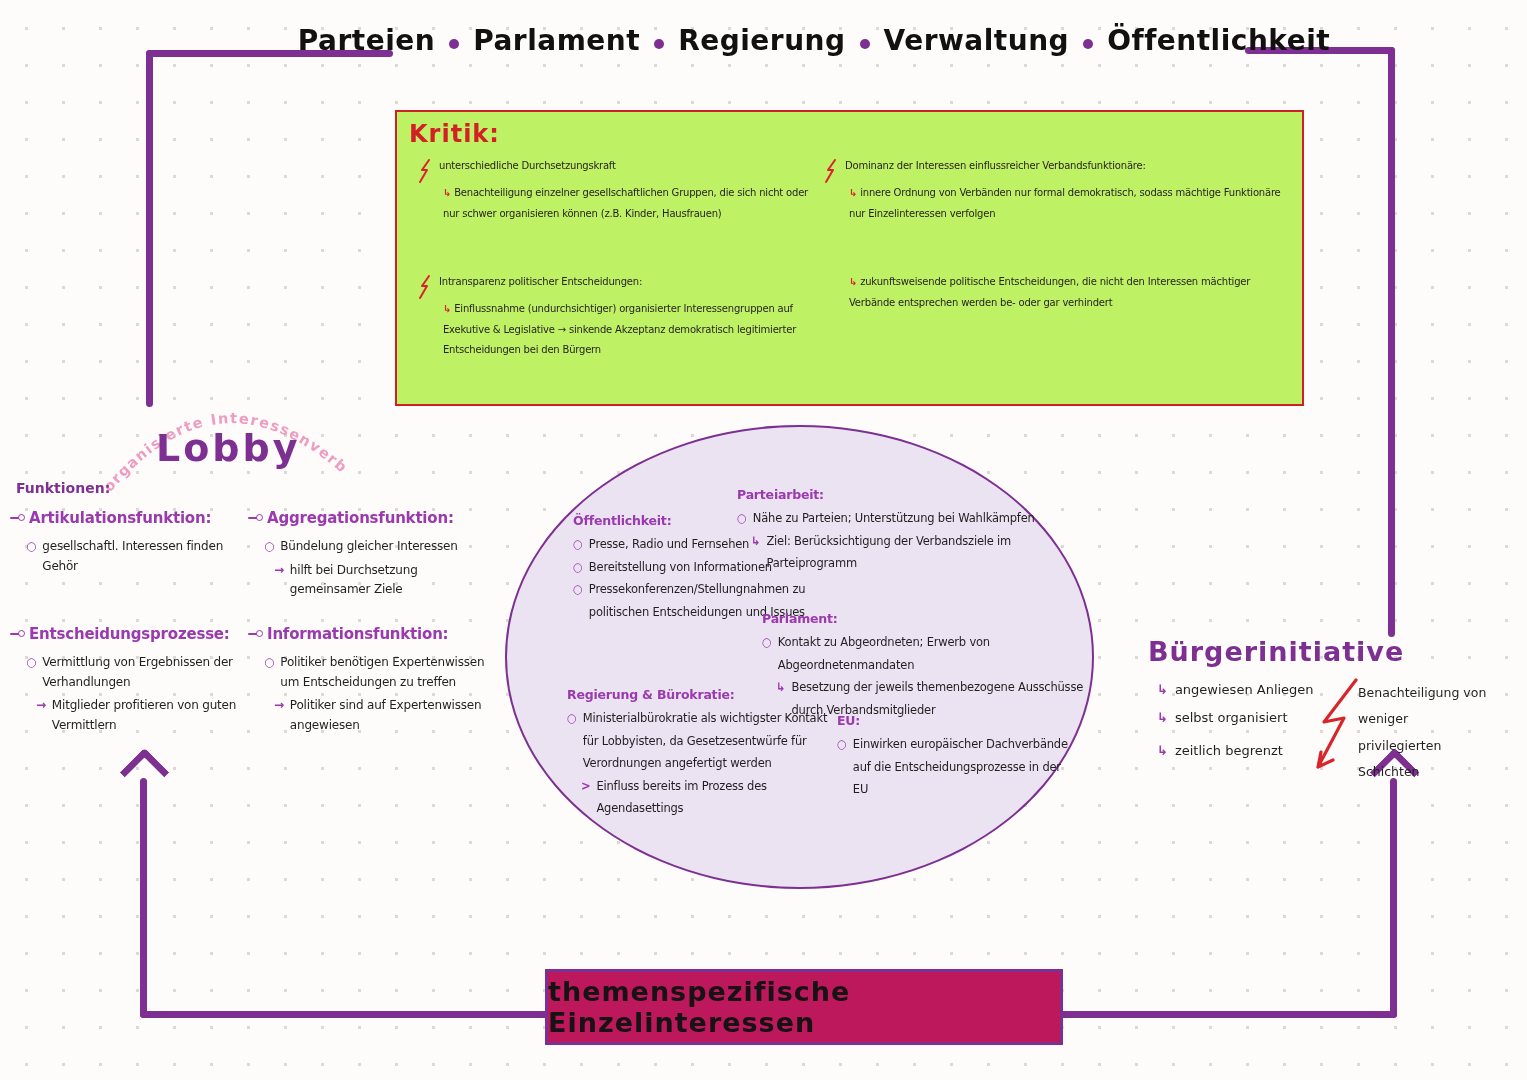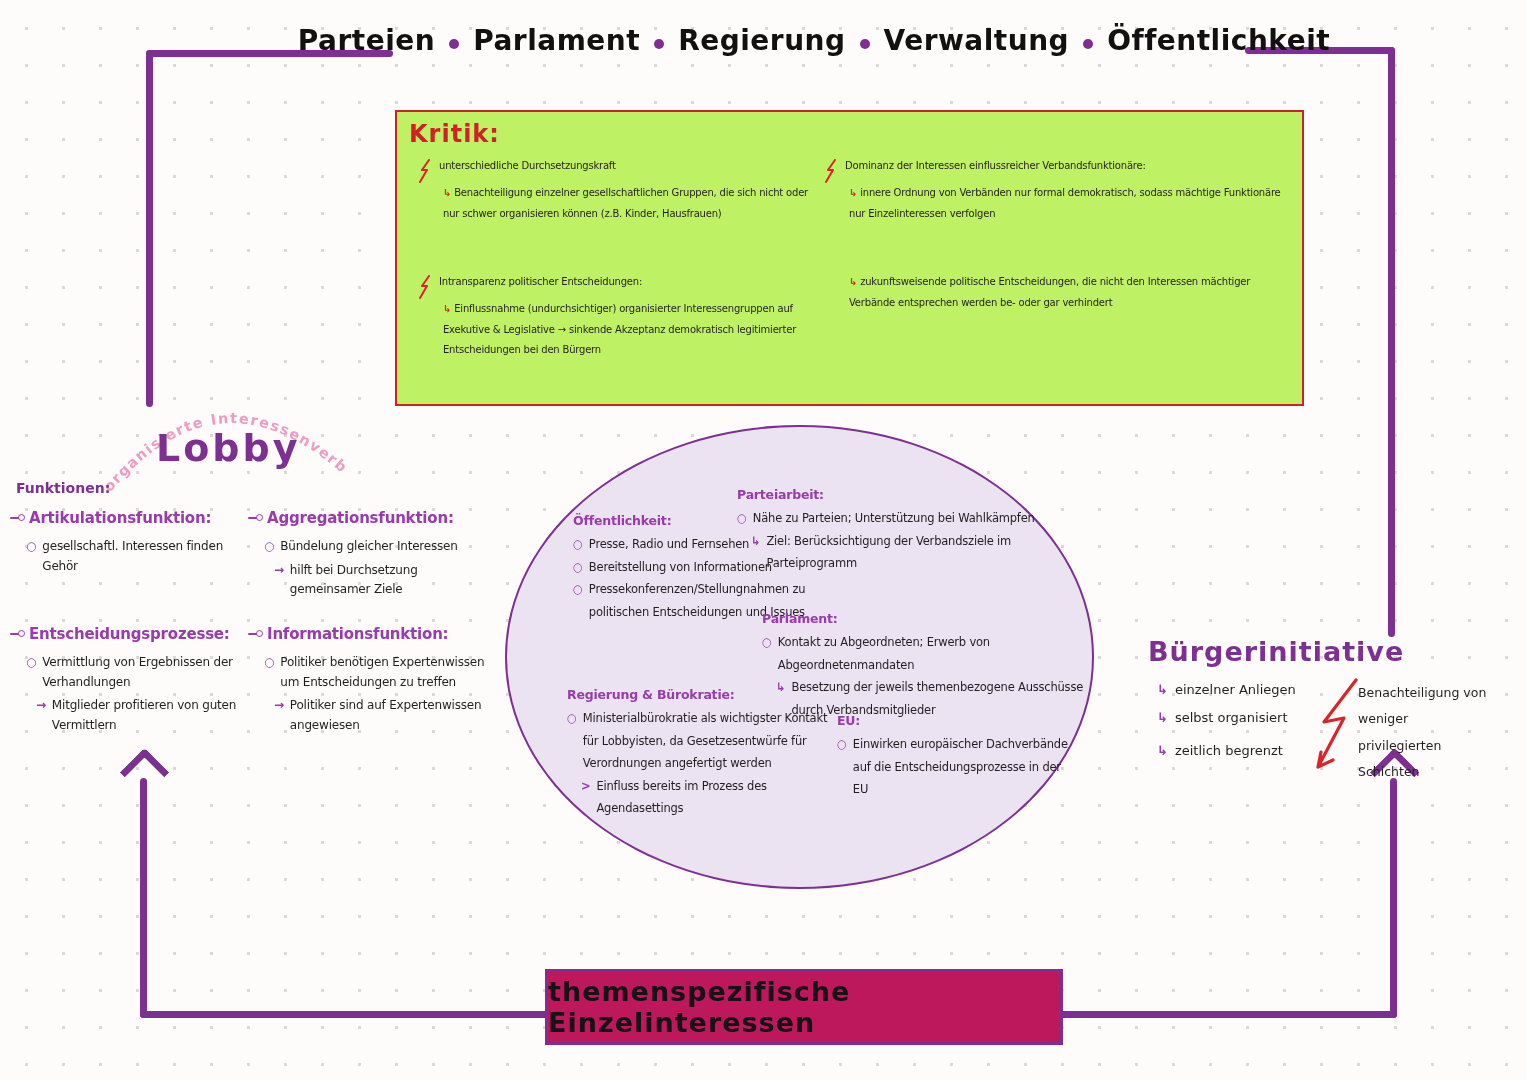--- a/index.html
+++ b/index.html
@@ -249,21 +249,21 @@
     <div class="e-line">
         <span class="glyph-p">○</span>
         <span>Einwirken europäischer Dachverbände auf die Entscheidungsprozesse in der EU</span>
       </div>
   </div>
 </div>
 
 <div class="abs bi-title">Bürgerinitiative</div>
 <div class="bi-point" style="left:1157px;top:682px;">
   <span class="glyph-p">↳</span>
-    <span>einzelner Anliegen</span>
+    <span>angewiesen Anliegen</span>
 </div>
 <div class="bi-point" style="left:1157px;top:710px;">
   <span class="glyph-p">↳</span>
     <span>selbst organisiert</span>
 </div>
 <div class="bi-point" style="left:1157px;top:743px;">
   <span class="glyph-p">↳</span>
     <span>zeitlich begrenzt</span>
 </div>
 

